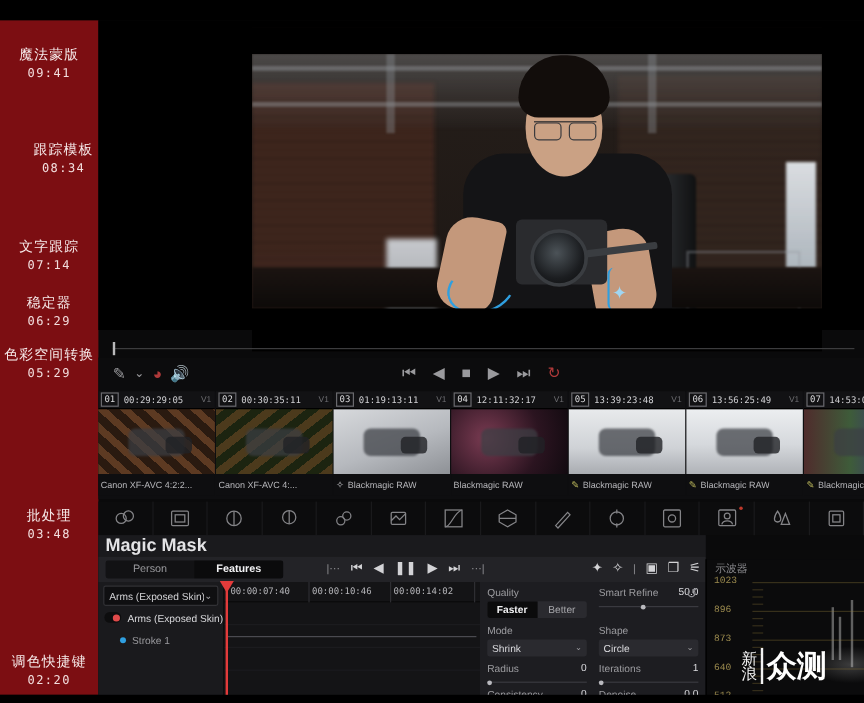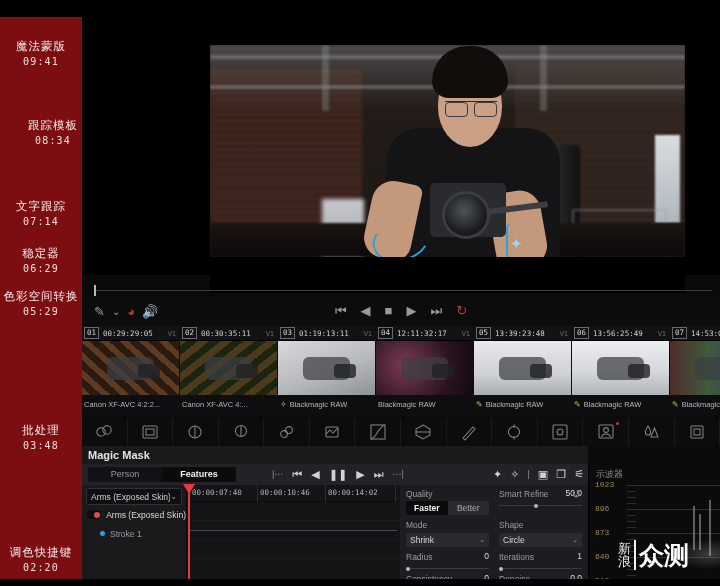--- a/index.html
+++ b/index.html
@@ -220,21 +220,21 @@
   .tool-btn svg { opacity: .78; }
   .tool-dot { position: absolute; top: 4px; right: 9px; width: 3px; height: 3px; border-radius: 50%; background: #c0392b; }
 
   
   #mask-panel {
     position: absolute; left: 82px; top: 446px; width: 506px; height: 140px;
     background: #1a1a1d;
   }
   #mask-title {
     height: 18px; line-height: 18px; padding-left: 6px;
-    font-size: 11px; color: #e4e4e6; font-weight: bold; background: #1a1a1d;
+    font-size: 15px; color: #e4e4e6; font-weight: bold; background: #1a1a1d;
   }
   #mask-toolbar {
     height: 21px; background: #232327; display: flex; align-items: center; position: relative;
   }
   .seg-group {
     margin-left: 6px; display: flex; background: #121214; border-radius: 2px; overflow: hidden;
   }
   .seg {
     width: 74px; height: 15px; line-height: 15px; text-align: center;
     font-size: 9px; color: #9a9a9e;

